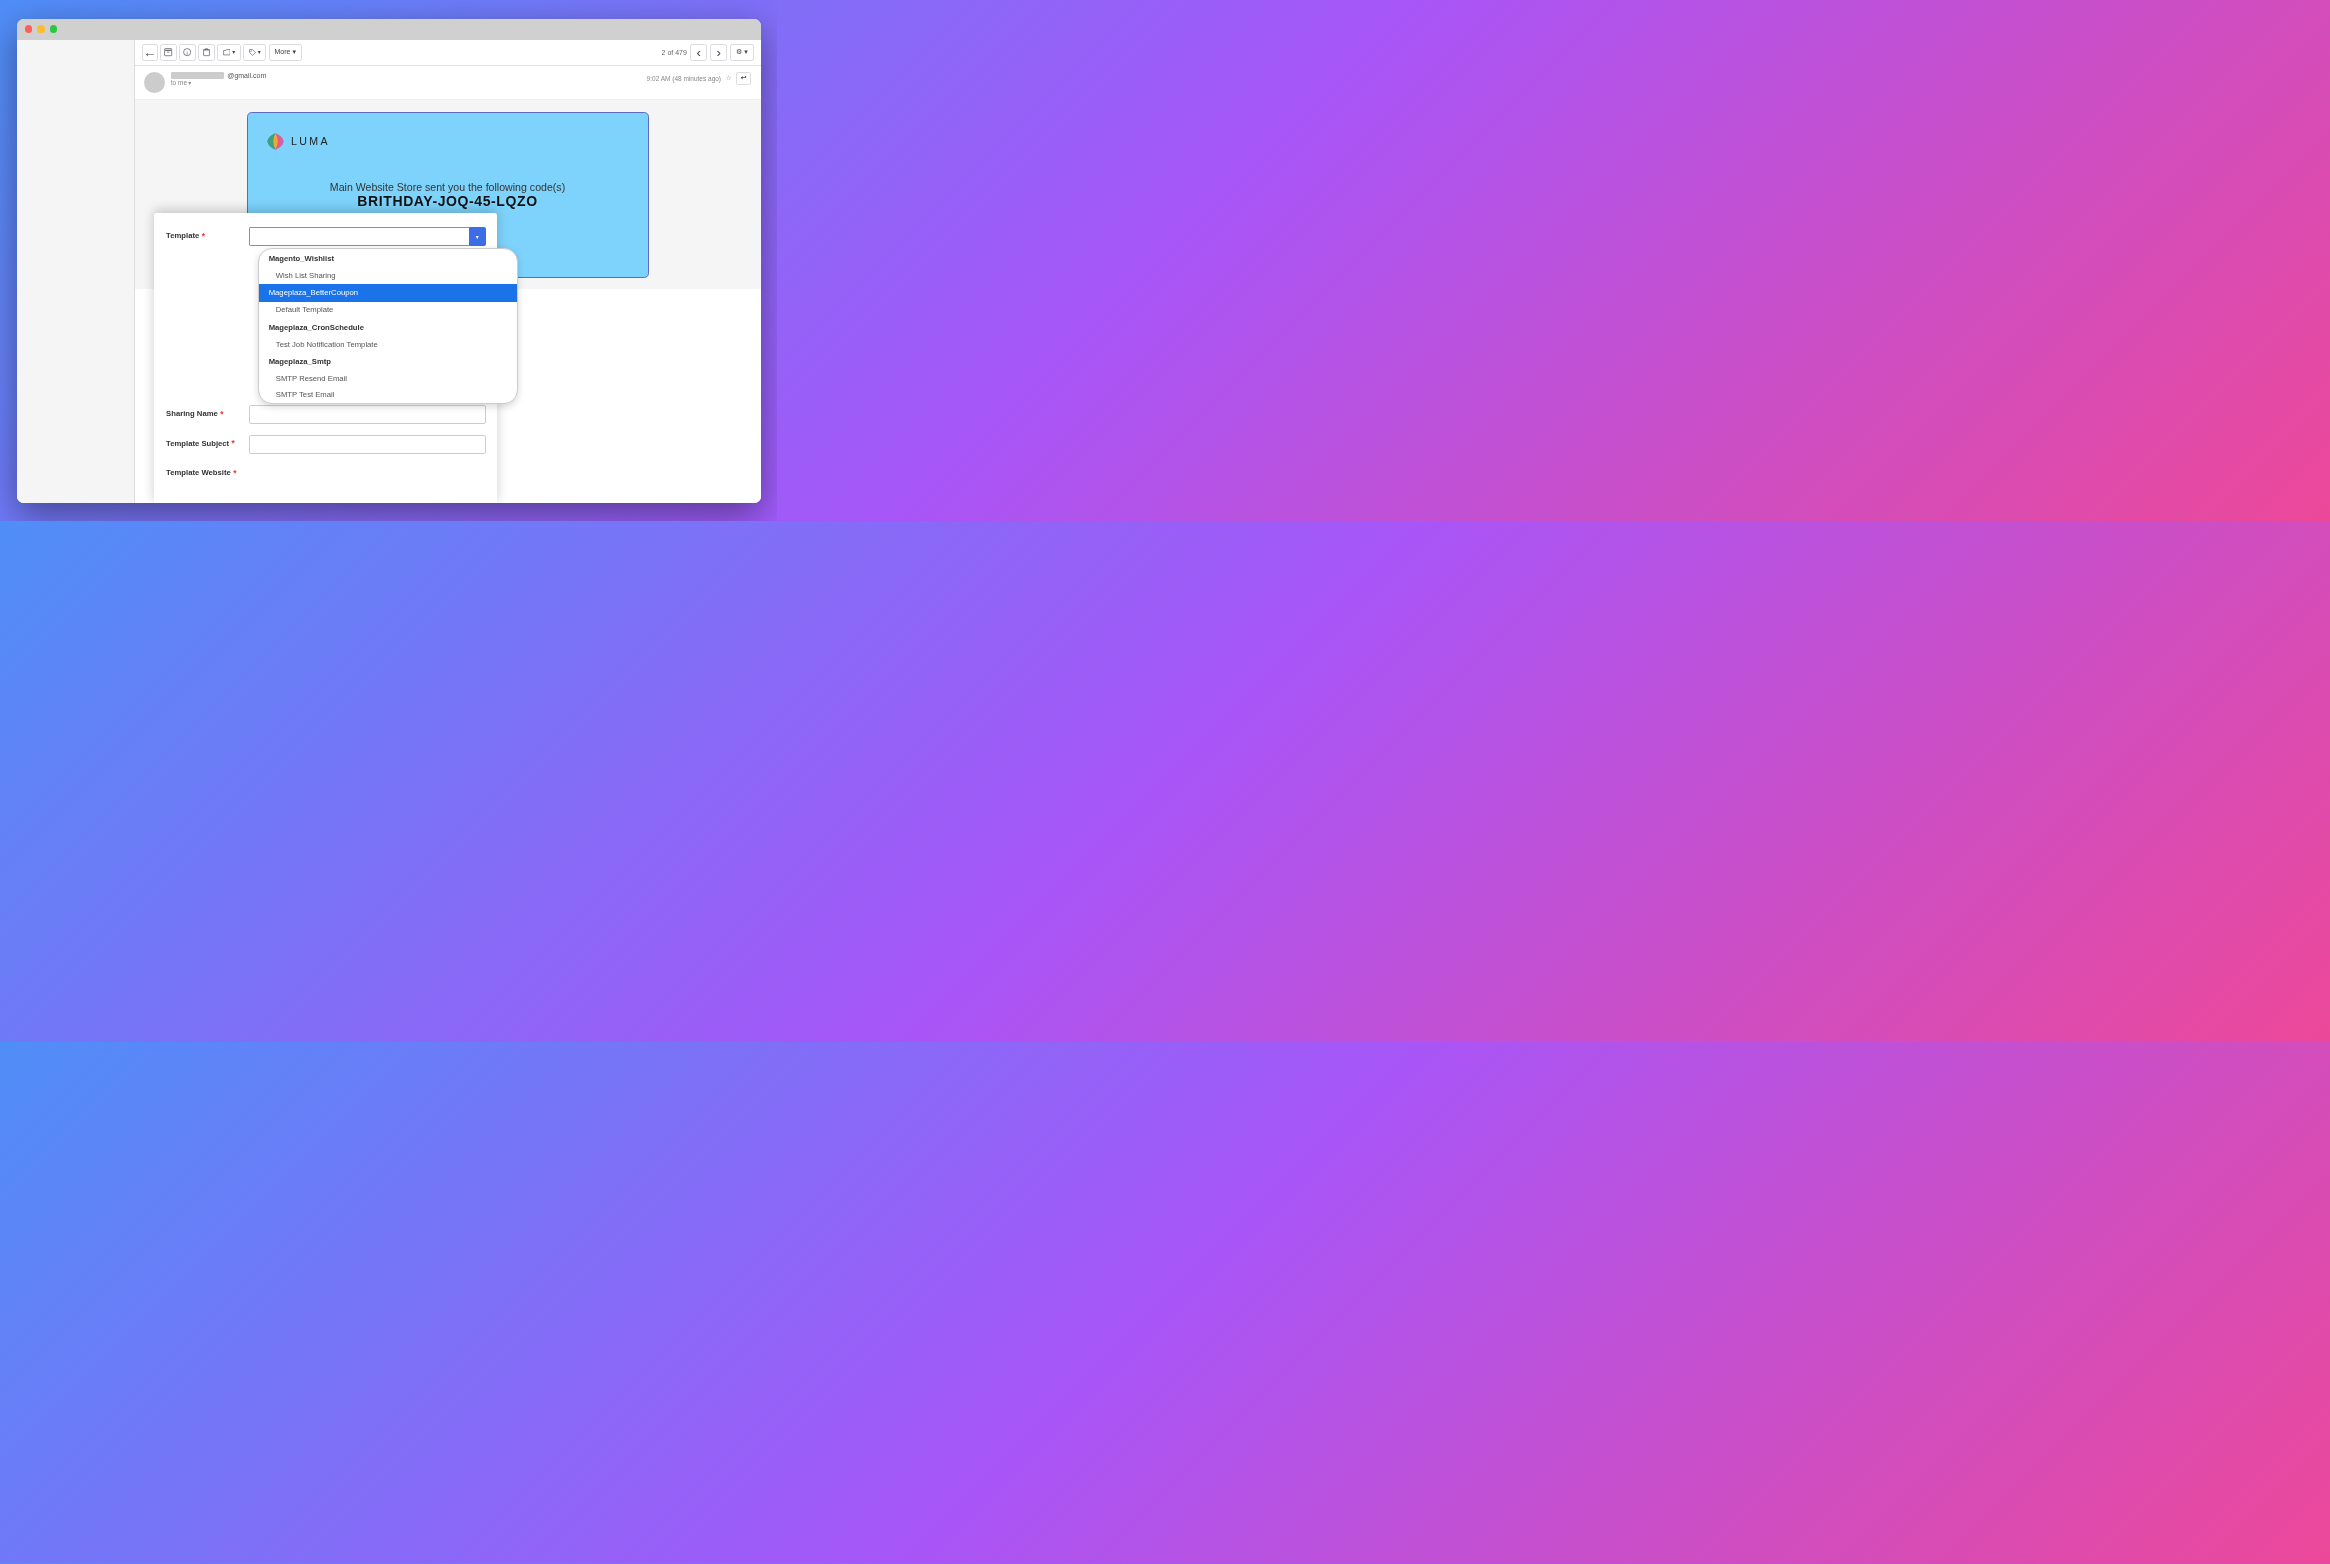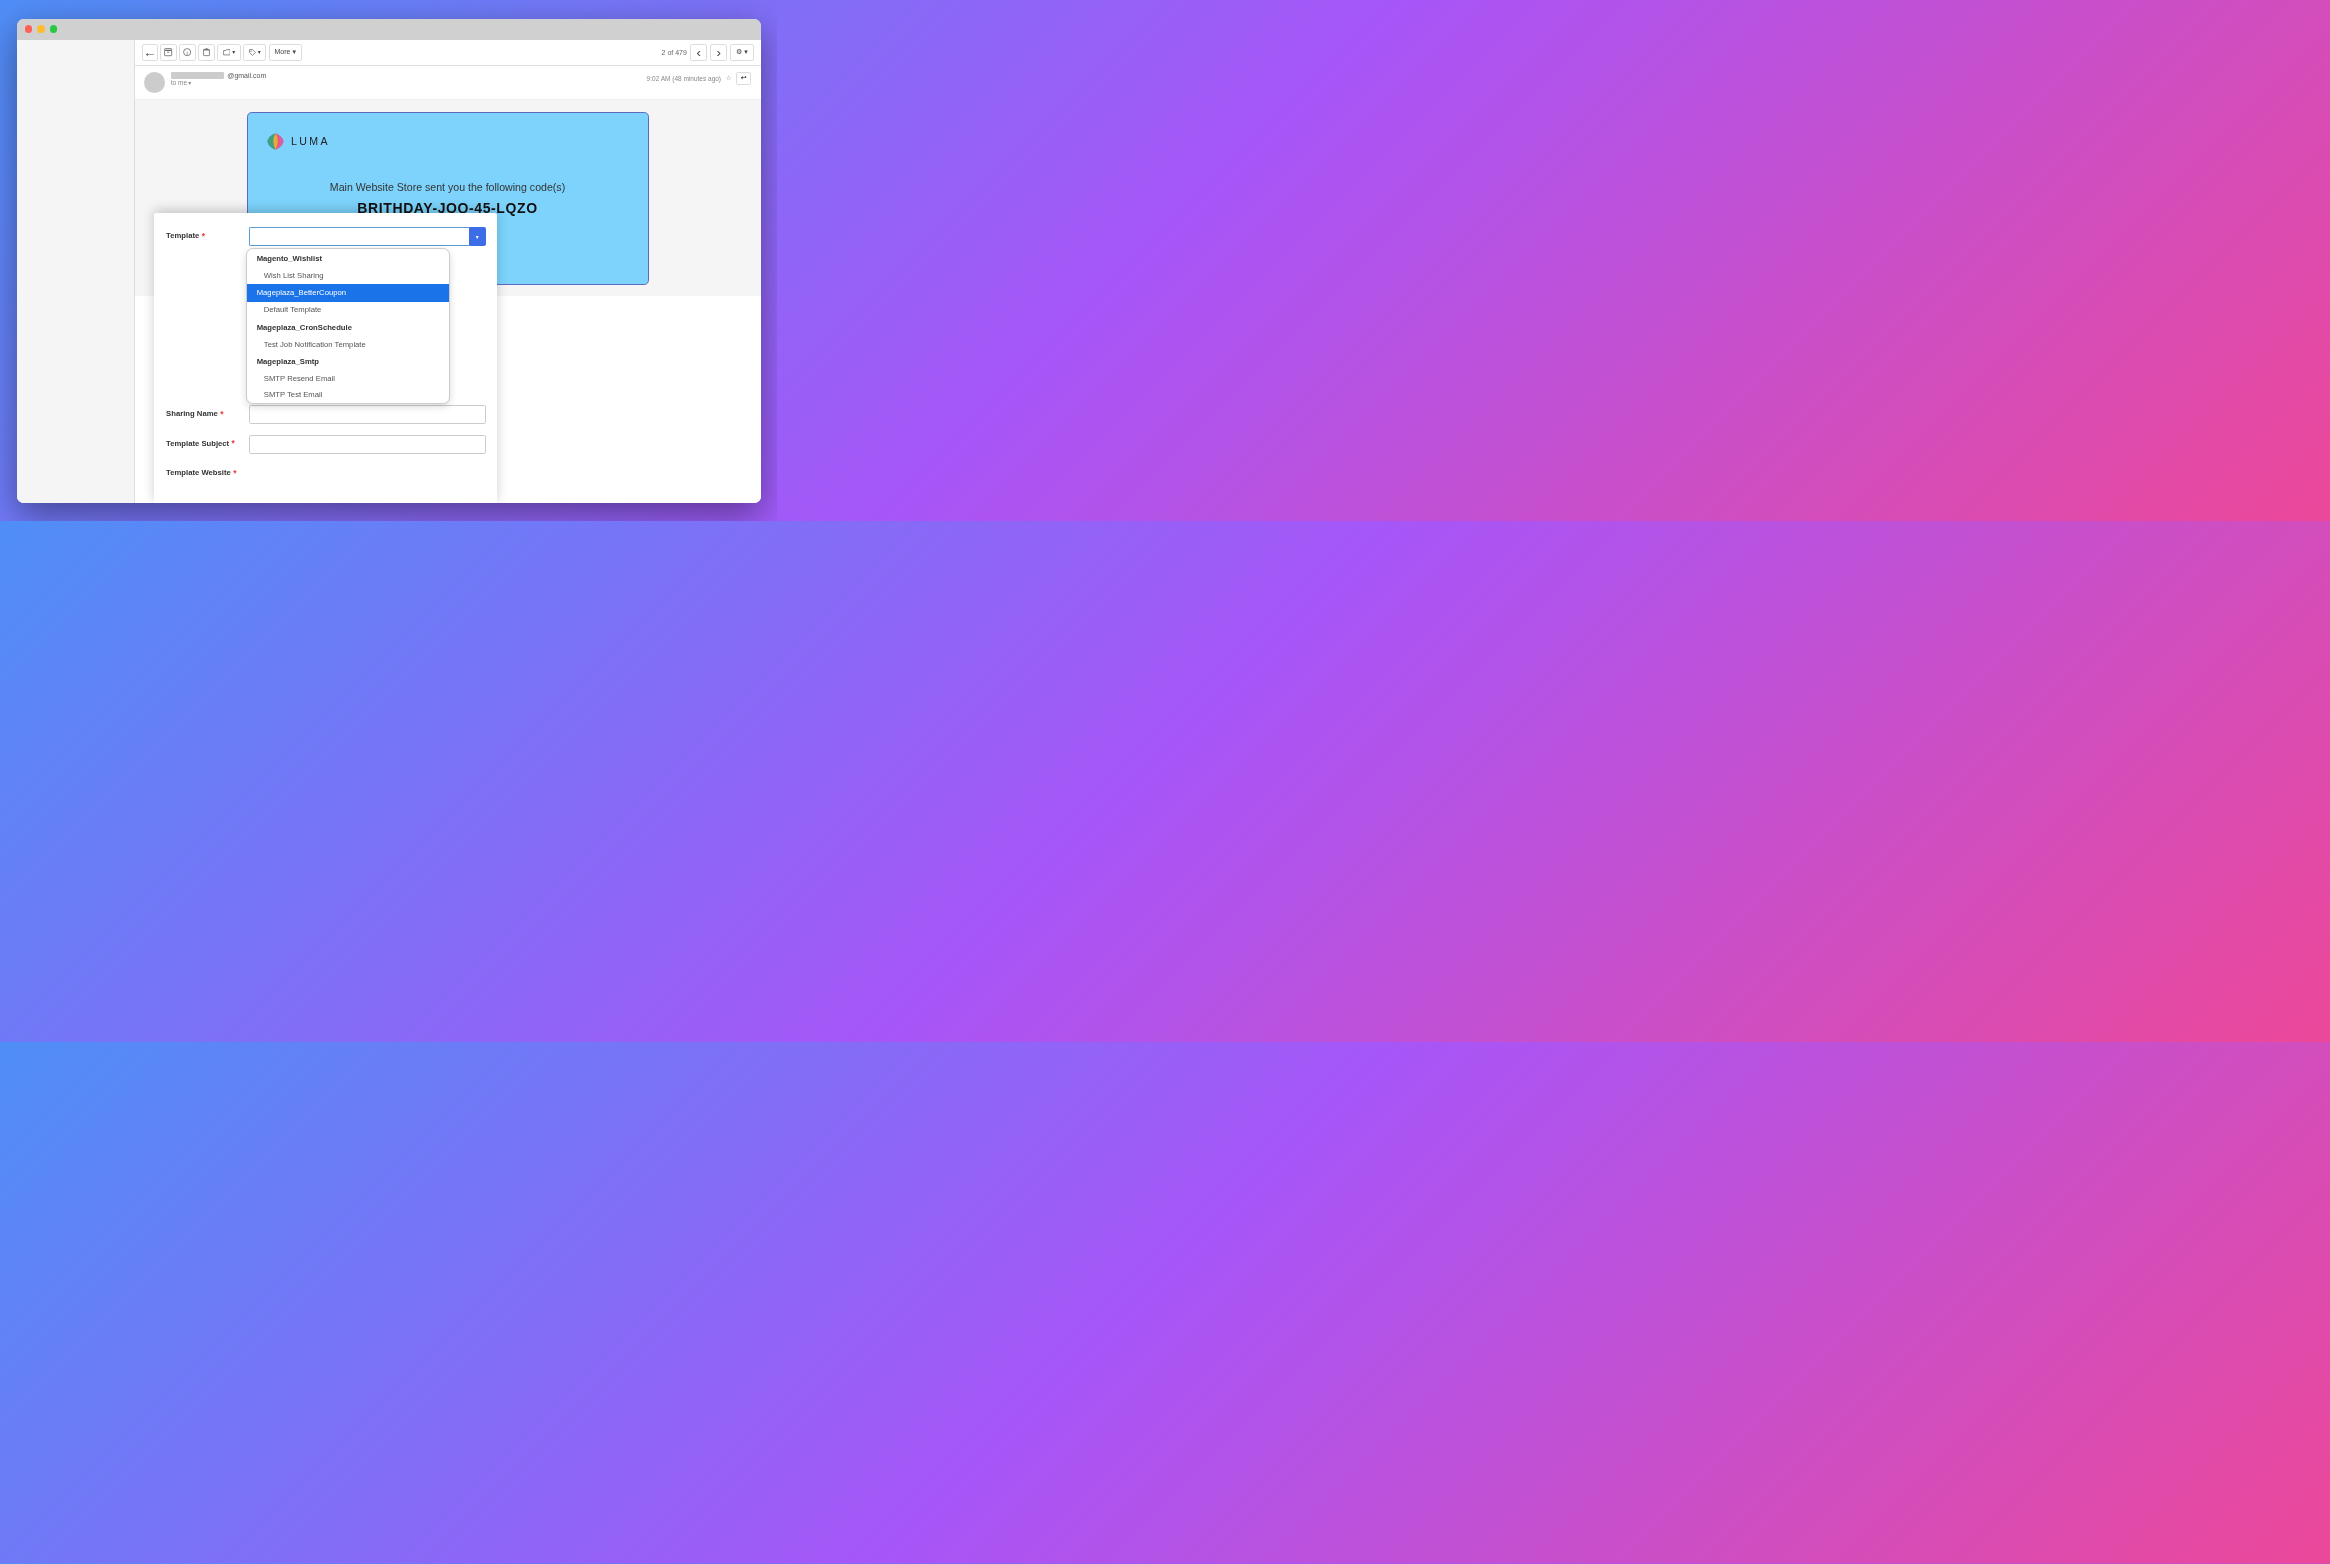--- a/index.html
+++ b/index.html
@@ -235,21 +235,20 @@
     }
 
     .coupon-content {
       text-align: center;
       padding: 11.8px 0;
     }
 
     .coupon-text {
       font-size: 10.6px;
       color: #333;
-      margin-bottom: 7px;
     }
 
     .coupon-code {
       font-size: 14px;
       font-weight: 700;
       color: #111;
       margin-bottom: 14px;
       letter-spacing: 0.6px;
     }
 
@@ -336,25 +335,25 @@
       border: 0.6px solid #ccc;
       border-radius: 1.8px;
       padding: 0 4.7px;
       font-size: 7.7px;
     }
 
     
     .dropdown-menu {
       position: absolute;
       top: 35px;
-      left: 92px;
-      width: 204px;
+      left: 104px;
+      width: 260px;
       background: white;
       border: 0.6px solid #ccc;
-      border-radius: 7px;
+      border-radius: 14px;
       box-shadow: 0 2.4px 7px rgba(0,0,0,0.15);
       z-index: 200;
     }
 
     .dropdown-item {
       padding: 4.7px 9.4px;
       font-size: 7.7px;
       cursor: pointer;
     }
 

